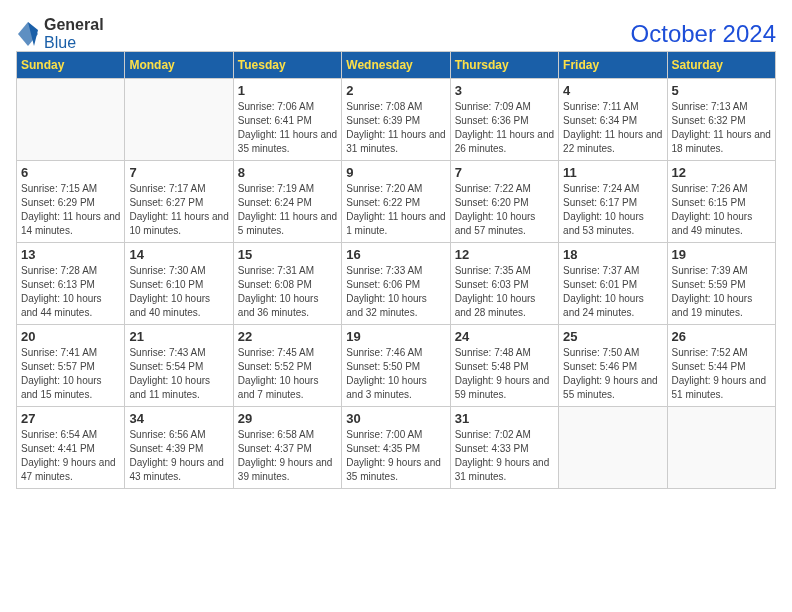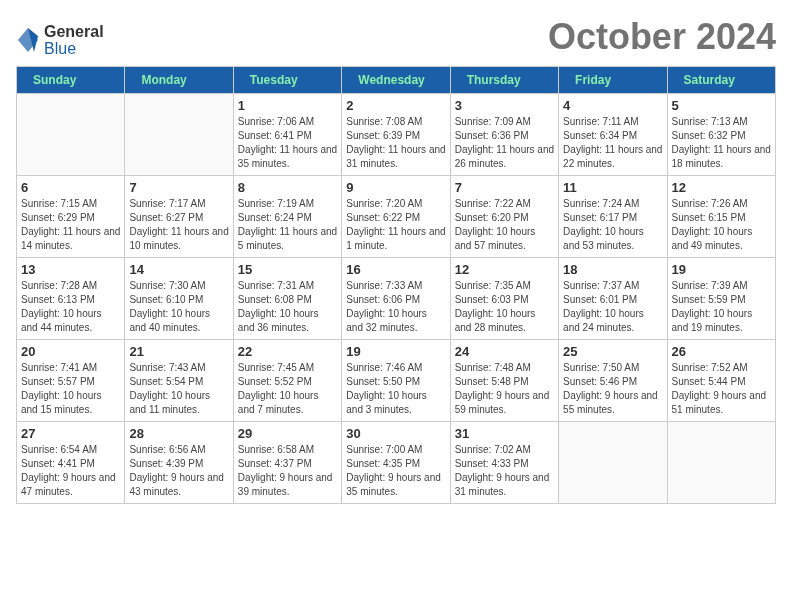--- a/index.html
+++ b/index.html
@@ -6,22 +6,21 @@
     body {
       font-family: Arial, sans-serif;
       background: #fff;
       width: 792px;
       min-height: 612px;
       padding: 16px;
     }
     .header {
       display: flex;
       justify-content: space-between;
-      align-items: flex-end;
-      margin-bottom: 8px;
+      align-items: center;
     }
     .logo {
       display: flex;
       align-items: center;
       gap: 4px;
     }
     .logo-text {
       display: flex;
       flex-direction: column;
       line-height: 1.1;
@@ -37,37 +36,37 @@
       color: #1a5fa8;
     }
     .logo-icon {
       width: 24px;
       height: 28px;
     }
     .title-block {
       text-align: right;
     }
     .month-title {
-      font-size: 36px;
-      color: #737373;
-      font-weight: bold;
+      font-size: 24px;
+      color: #1d4ed8;
+      font-weight: normal;
     }
     .location {
       font-size: 16px;
       color: #555;
     }
     .calendar {
       width: 100%;
       border-collapse: collapse;
       font-size: 11px;
     }
     .calendar th {
       background-color: #1a5fa8;
-      color: #86efac;
-      padding: 6px 16px;
+      color: #fde047;
+      padding: 6px 4px;
       text-align: left;
       font-size: 12px;
       font-weight: bold;
       border: 1px solid #ccc;
     }
     .calendar td {
       border: 1px solid #ccc;
       vertical-align: top;
       padding: 4px;
       height: 80px;
@@ -233,21 +232,21 @@
           <div class="day-number">26</div>
           <div class="day-info">Sunrise: 7:52 AM<br>Sunset: 5:44 PM<br>Daylight: 9 hours and 51 minutes.</div>
         </td>
       </tr>
       <tr>
         <td>
           <div class="day-number">27</div>
           <div class="day-info">Sunrise: 6:54 AM<br>Sunset: 4:41 PM<br>Daylight: 9 hours and 47 minutes.</div>
         </td>
         <td>
-          <div class="day-number">28</div>
+          <div class="day-number">34</div>
           <div class="day-info">Sunrise: 6:56 AM<br>Sunset: 4:39 PM<br>Daylight: 9 hours and 43 minutes.</div>
         </td>
         <td>
           <div class="day-number">29</div>
           <div class="day-info">Sunrise: 6:58 AM<br>Sunset: 4:37 PM<br>Daylight: 9 hours and 39 minutes.</div>
         </td>
         <td>
           <div class="day-number">30</div>
           <div class="day-info">Sunrise: 7:00 AM<br>Sunset: 4:35 PM<br>Daylight: 9 hours and 35 minutes.</div>
         </td>

